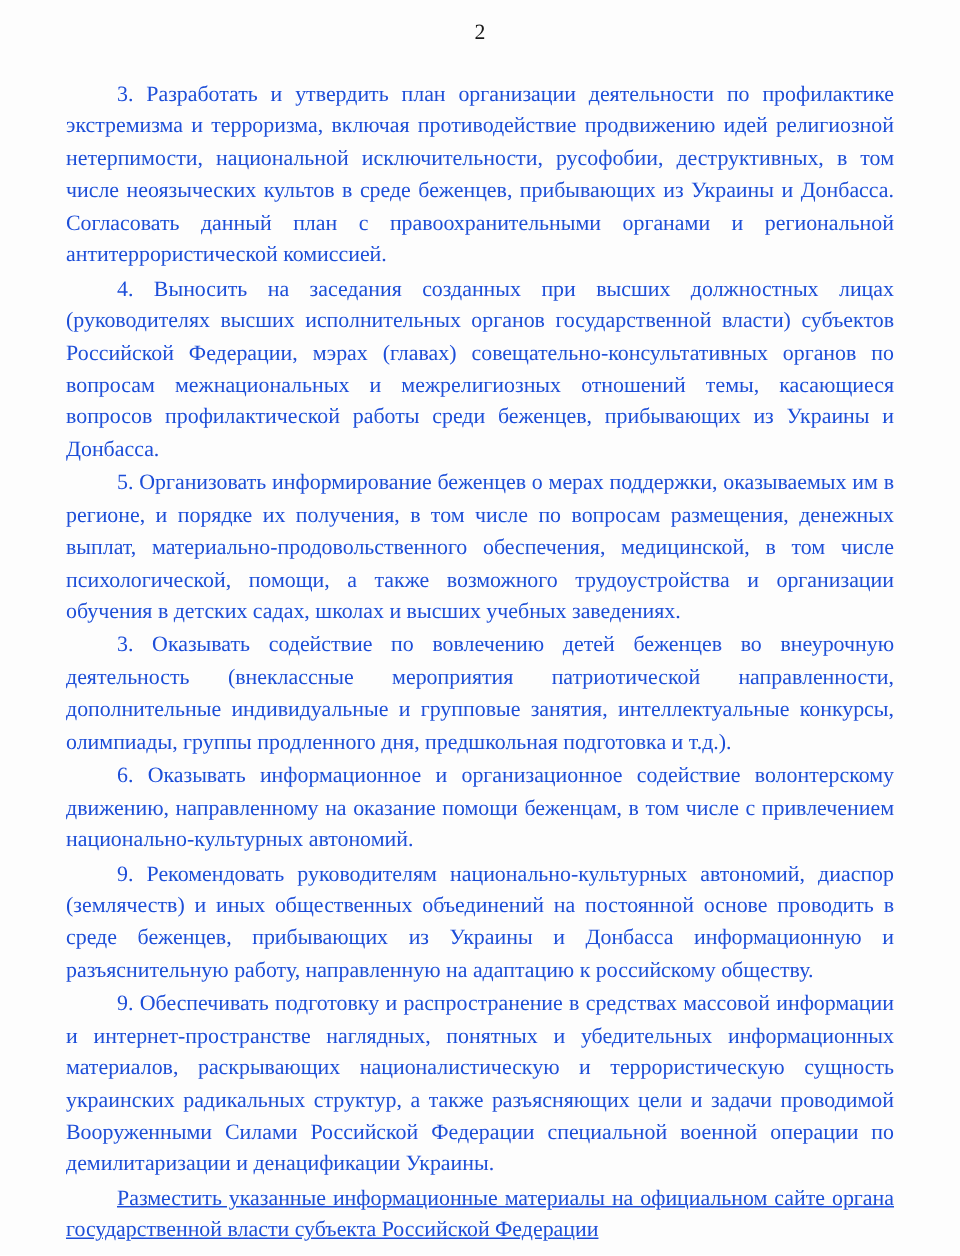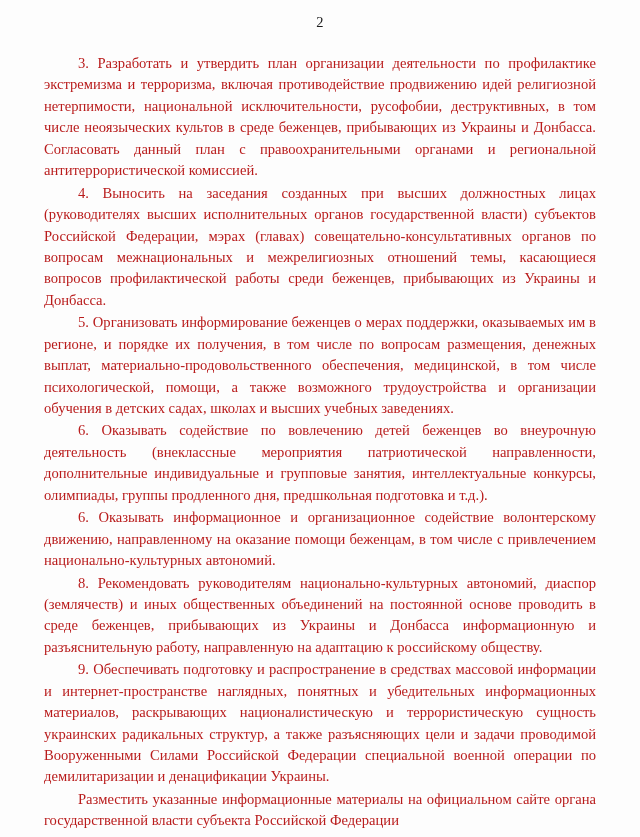--- a/index.html
+++ b/index.html
@@ -29,41 +29,42 @@
     margin: 0 0 22px 0;
     color: #1a1a1a;
   }
   .body-text p {
     margin: 0 0 1px 0;
     text-align: justify;
     text-justify: inter-word;
     font-size: 14.6px;
     line-height: 1.47;
     text-indent: 34px;
-    color: #b91c1c;
+    color: #1d4ed8;
     -webkit-font-smoothing: antialiased;
   }
   .body-text p:last-child {
     margin-bottom: 0;
   }
   .body-text p.no-indent {
     text-indent: 34px;
+    text-decoration: underline;
   }
 </style>
 </head>
 <body>
 
 <div class="page">
 
   <div class="page-number">2</div>
 
   <div class="body-text">
     <p>3. Разработать и утвердить план организации деятельности по профилактике экстремизма и терроризма, включая противодействие продвижению идей религиозной нетерпимости, национальной исключительности, русофобии, деструктивных, в том числе неоязыческих культов в среде беженцев, прибывающих из Украины и Донбасса. Согласовать данный план с правоохранительными органами и региональной антитеррористической комиссией.</p>
     <p>4. Выносить на заседания созданных при высших должностных лицах (руководителях высших исполнительных органов государственной власти) субъектов Российской Федерации, мэрах (главах) совещательно-консультативных органов по вопросам межнациональных и межрелигиозных отношений темы, касающиеся вопросов профилактической работы среди беженцев, прибывающих из Украины и Донбасса.</p>
     <p>5. Организовать информирование беженцев о мерах поддержки, оказываемых им в регионе, и порядке их получения, в том числе по вопросам размещения, денежных выплат, материально-продовольственного обеспечения, медицинской, в том числе психологической, помощи, а также возможного трудоустройства и организации обучения в детских садах, школах и высших учебных заведениях.</p>
-    <p>6. Оказывать содействие по вовлечению детей беженцев во внеурочную деятельность (внеклассные мероприятия патриотической направленности, дополнительные индивидуальные и групповые занятия, интеллектуальные конкурсы, олимпиады, группы продленного дня, предшкольная подготовка и т.д.).</p>
+    <p>3. Оказывать содействие по вовлечению детей беженцев во внеурочную деятельность (внеклассные мероприятия патриотической направленности, дополнительные индивидуальные и групповые занятия, интеллектуальные конкурсы, олимпиады, группы продленного дня, предшкольная подготовка и т.д.).</p>
     <p>6. Оказывать информационное и организационное содействие волонтерскому движению, направленному на оказание помощи беженцам, в том числе с привлечением национально-культурных автономий.</p>
-    <p>8. Рекомендовать руководителям национально-культурных автономий, диаспор (землячеств) и иных общественных объединений на постоянной основе проводить в среде беженцев, прибывающих из Украины и Донбасса информационную и разъяснительную работу, направленную на адаптацию к российскому обществу.</p>
+    <p>9. Рекомендовать руководителям национально-культурных автономий, диаспор (землячеств) и иных общественных объединений на постоянной основе проводить в среде беженцев, прибывающих из Украины и Донбасса информационную и разъяснительную работу, направленную на адаптацию к российскому обществу.</p>
     <p>9. Обеспечивать подготовку и распространение в средствах массовой информации и интернет-пространстве наглядных, понятных и убедительных информационных материалов, раскрывающих националистическую и террористическую сущность украинских радикальных структур, а также разъясняющих цели и задачи проводимой Вооруженными Силами Российской Федерации специальной военной операции по демилитаризации и денацификации Украины.</p>
     <p class="no-indent">Разместить указанные информационные материалы на официальном сайте органа государственной власти субъекта Российской Федерации</p>
   </div>
 
 </div>
 
 </body></html>

